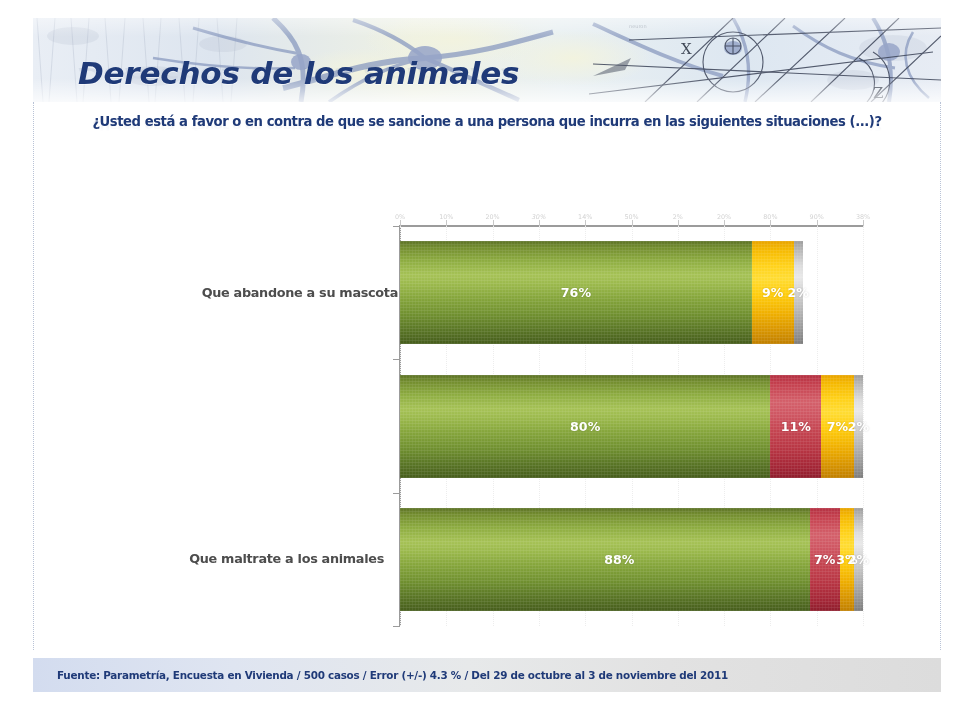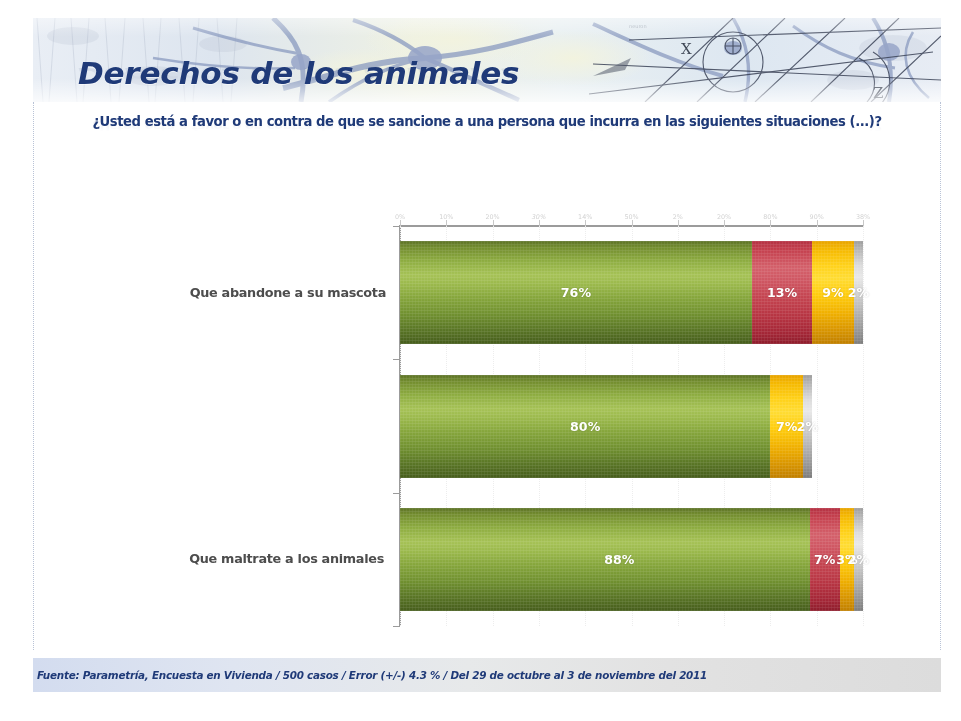--- a/index.html
+++ b/index.html
@@ -279,25 +279,24 @@
   
   #footer{
     position:absolute;
     left:33px; top:658px;
     width:908px; height:34px;
     background:linear-gradient(90deg,#d3dcef 0%, #dfe5f1 22%, #e7e9ea 48%, #e2e2e2 70%, #dcdcdc 100%);
     display:flex;
     align-items:center;
   }
   #footer-text{
-    margin-left:4px;
+    margin-left:24px;
     font-family:"DejaVu Sans", sans-serif;
     font-size:10.4px;
     font-weight:bold;
-    font-style:italic;
     color:#1f3a78;
     letter-spacing:-0.25px;
     white-space:nowrap;
   }
 </style>
 </head>
 <body>
 
 <div id="slide">
 
@@ -442,41 +441,41 @@
         <div class="gridline" style="left: 463px;"></div>
         <div class="tick-mark" style="left: 463px;"></div>
         <div class="tick-label" style="left: 463px;">38%</div>
         <div class="cat-tick" style="top: 0px;"></div>
         <div class="row" style="top: 15.1667px; height: 103px;">
           <div class="bar" style="width: 463px;">
             <div class="seg seg-green" style="width: 351.88px;">
               <div class="bar-noise"></div>
               <span class="val">76%</span>
             </div>
-            <div class="seg seg-red" style="width: 60.19px;">
-              <div class="bar-noise"></div>
-              <span class="val">13%</span>
-            </div>
             <div class="seg seg-yellow" style="width: 41.67px;">
               <div class="bar-noise"></div>
               <span class="val">9%</span>
             </div>
             <div class="seg seg-gray" style="width: 9.26px;">
               <div class="bar-noise"></div>
               <span class="val">2%</span>
             </div>
           </div>
         </div>
-        <div class="cat-label" style="top: 58.6667px; right: 477px;">Que abandone a su mascota</div>
+        <div class="cat-label" style="top: 58.6667px; right: 465px;">Que abandone a su mascota</div>
         <div class="cat-tick" style="top: 133.333px;"></div>
         <div class="row" style="top: 148.5px; height: 103px;">
           <div class="bar" style="width: 463px;">
             <div class="seg seg-green" style="width: 370.4px;">
               <div class="bar-noise"></div>
               <span class="val">80%</span>
+            </div>
+            <div class="seg seg-red" style="width: 50.93px;">
+              <div class="bar-noise"></div>
+              <span class="val">11%</span>
             </div>
             <div class="seg seg-yellow" style="width: 32.41px;">
               <div class="bar-noise"></div>
               <span class="val">7%</span>
             </div>
             <div class="seg seg-gray" style="width: 9.26px;">
               <div class="bar-noise"></div>
               <span class="val">2%</span>
             </div>
           </div>

